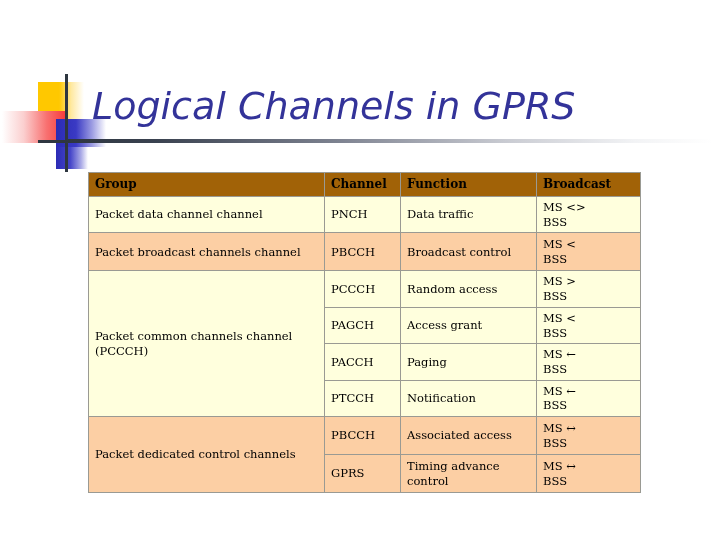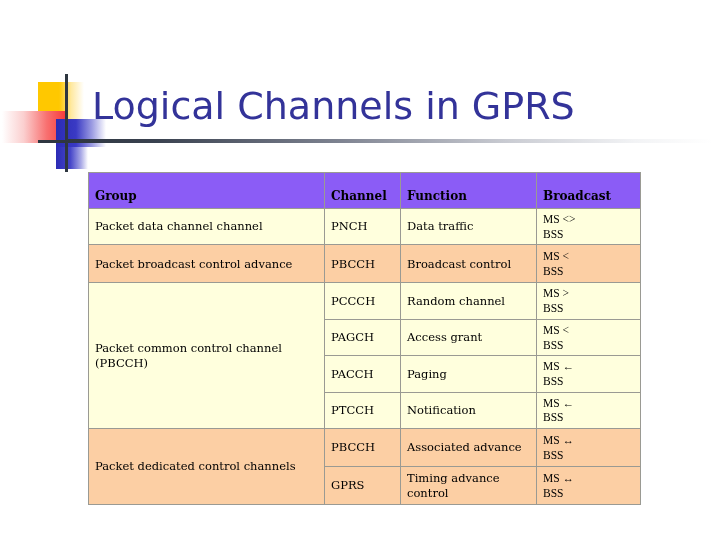--- a/index.html
+++ b/index.html
@@ -81,20 +81,21 @@
     top: 80px;
     width: 600px;
     height: 52px;
     color: #333399;
     font-size: 38px;
     font-weight: normal;
     font-family: "DejaVu Sans", sans-serif;
     letter-spacing: 0px;
     line-height: 52px;
     white-space: nowrap;
+    font-style: italic;
   }
 
   
   #title-rule {
     position: absolute;
     left: 66px;
     top: 139px;
     width: 646px;
     height: 4px;
     background: linear-gradient(to right, #2E3640 0%, #3A4250 14%, #7D8290 42%, #C9CBD2 68%, #F2F3F5 88%, #ffffff 100%);
@@ -118,36 +119,36 @@
     border: 1px solid #9A9A93;
     padding: 3px 5px 3px 6px;
     font-size: 11.5px;
     line-height: 1.28;
     vertical-align: middle;
     text-align: left;
     color: #000000;
     word-wrap: break-word;
   }
   table#channels-table thead th {
-    background: #8b5cf6;
+    background: #a16207;
     font-weight: bold;
     font-size: 12px;
     height: 19px;
-    padding-top: 14px;
+    padding-top: 2px;
     padding-bottom: 2px;
   }
   td.c-plain { background: #FFFFDD; }
   td.c-hi    { background: #FCCFA4; }
 
   .col-group     { width: 236px; }
   .col-channel   { width: 76px; }
   .col-function  { width: 136px; }
   .col-direction { width: 104px; }
 
-  td.cell-direction { white-space: pre-line; font-family: Liberation Serif, serif; }
+  td.cell-direction { white-space: pre-line; }
   td.cell-group     { vertical-align: middle; }
 
   .row-tall  { height: 38px; }
   .row-short { height: 36px; }
 </style>
 </head>
 <body>
 
 <div id="slide-decoration">
   <div class="deco-yellow"></div>
@@ -180,30 +181,30 @@
     </thead>
     <tbody id="channels-body">
         <tr class="row-short">
           <td class="c-plain cell-group" rowspan="1">Packet data channel channel</td>
           <td class="c-plain cell-channel">PNCH</td>
           <td class="c-plain cell-function">Data traffic</td>
           <td class="c-plain cell-direction">MS &lt;&gt;
 BSS</td>
         </tr>
         <tr class="row-tall">
-          <td class="c-hi cell-group" rowspan="1">Packet broadcast control advance</td>
+          <td class="c-hi cell-group" rowspan="1">Packet broadcast channels channel</td>
           <td class="c-hi cell-channel">PBCCH</td>
           <td class="c-hi cell-function">Broadcast control</td>
           <td class="c-hi cell-direction">MS &lt;
 BSS</td>
         </tr>
         <tr class="row-short">
-          <td class="c-plain cell-group" rowspan="4">Packet common control channel (PBCCH)</td>
+          <td class="c-plain cell-group" rowspan="4">Packet common channels channel (PCCCH)</td>
           <td class="c-plain cell-channel">PCCCH</td>
-          <td class="c-plain cell-function">Random channel</td>
+          <td class="c-plain cell-function">Random access</td>
           <td class="c-plain cell-direction">MS    &gt;
 BSS</td>
         </tr>
         <tr class="row-short">
           <td class="c-plain cell-channel">PAGCH</td>
           <td class="c-plain cell-function">Access grant</td>
           <td class="c-plain cell-direction">MS &lt;
 BSS</td>
         </tr>
         <tr class="row-short">
@@ -214,21 +215,21 @@
         </tr>
         <tr class="row-short">
           <td class="c-plain cell-channel">PTCCH</td>
           <td class="c-plain cell-function">Notification</td>
           <td class="c-plain cell-direction">MS ←
 BSS</td>
         </tr>
         <tr class="row-tall">
           <td class="c-hi cell-group" rowspan="2">Packet dedicated control channels</td>
           <td class="c-hi cell-channel">PBCCH</td>
-          <td class="c-hi cell-function">Associated advance</td>
+          <td class="c-hi cell-function">Associated access</td>
           <td class="c-hi cell-direction">MS ↔
 BSS</td>
         </tr>
         <tr class="row-tall">
           <td class="c-hi cell-channel">GPRS</td>
           <td class="c-hi cell-function">Timing advance control</td>
           <td class="c-hi cell-direction">MS ↔
 BSS</td>
         </tr>
       </tbody>

